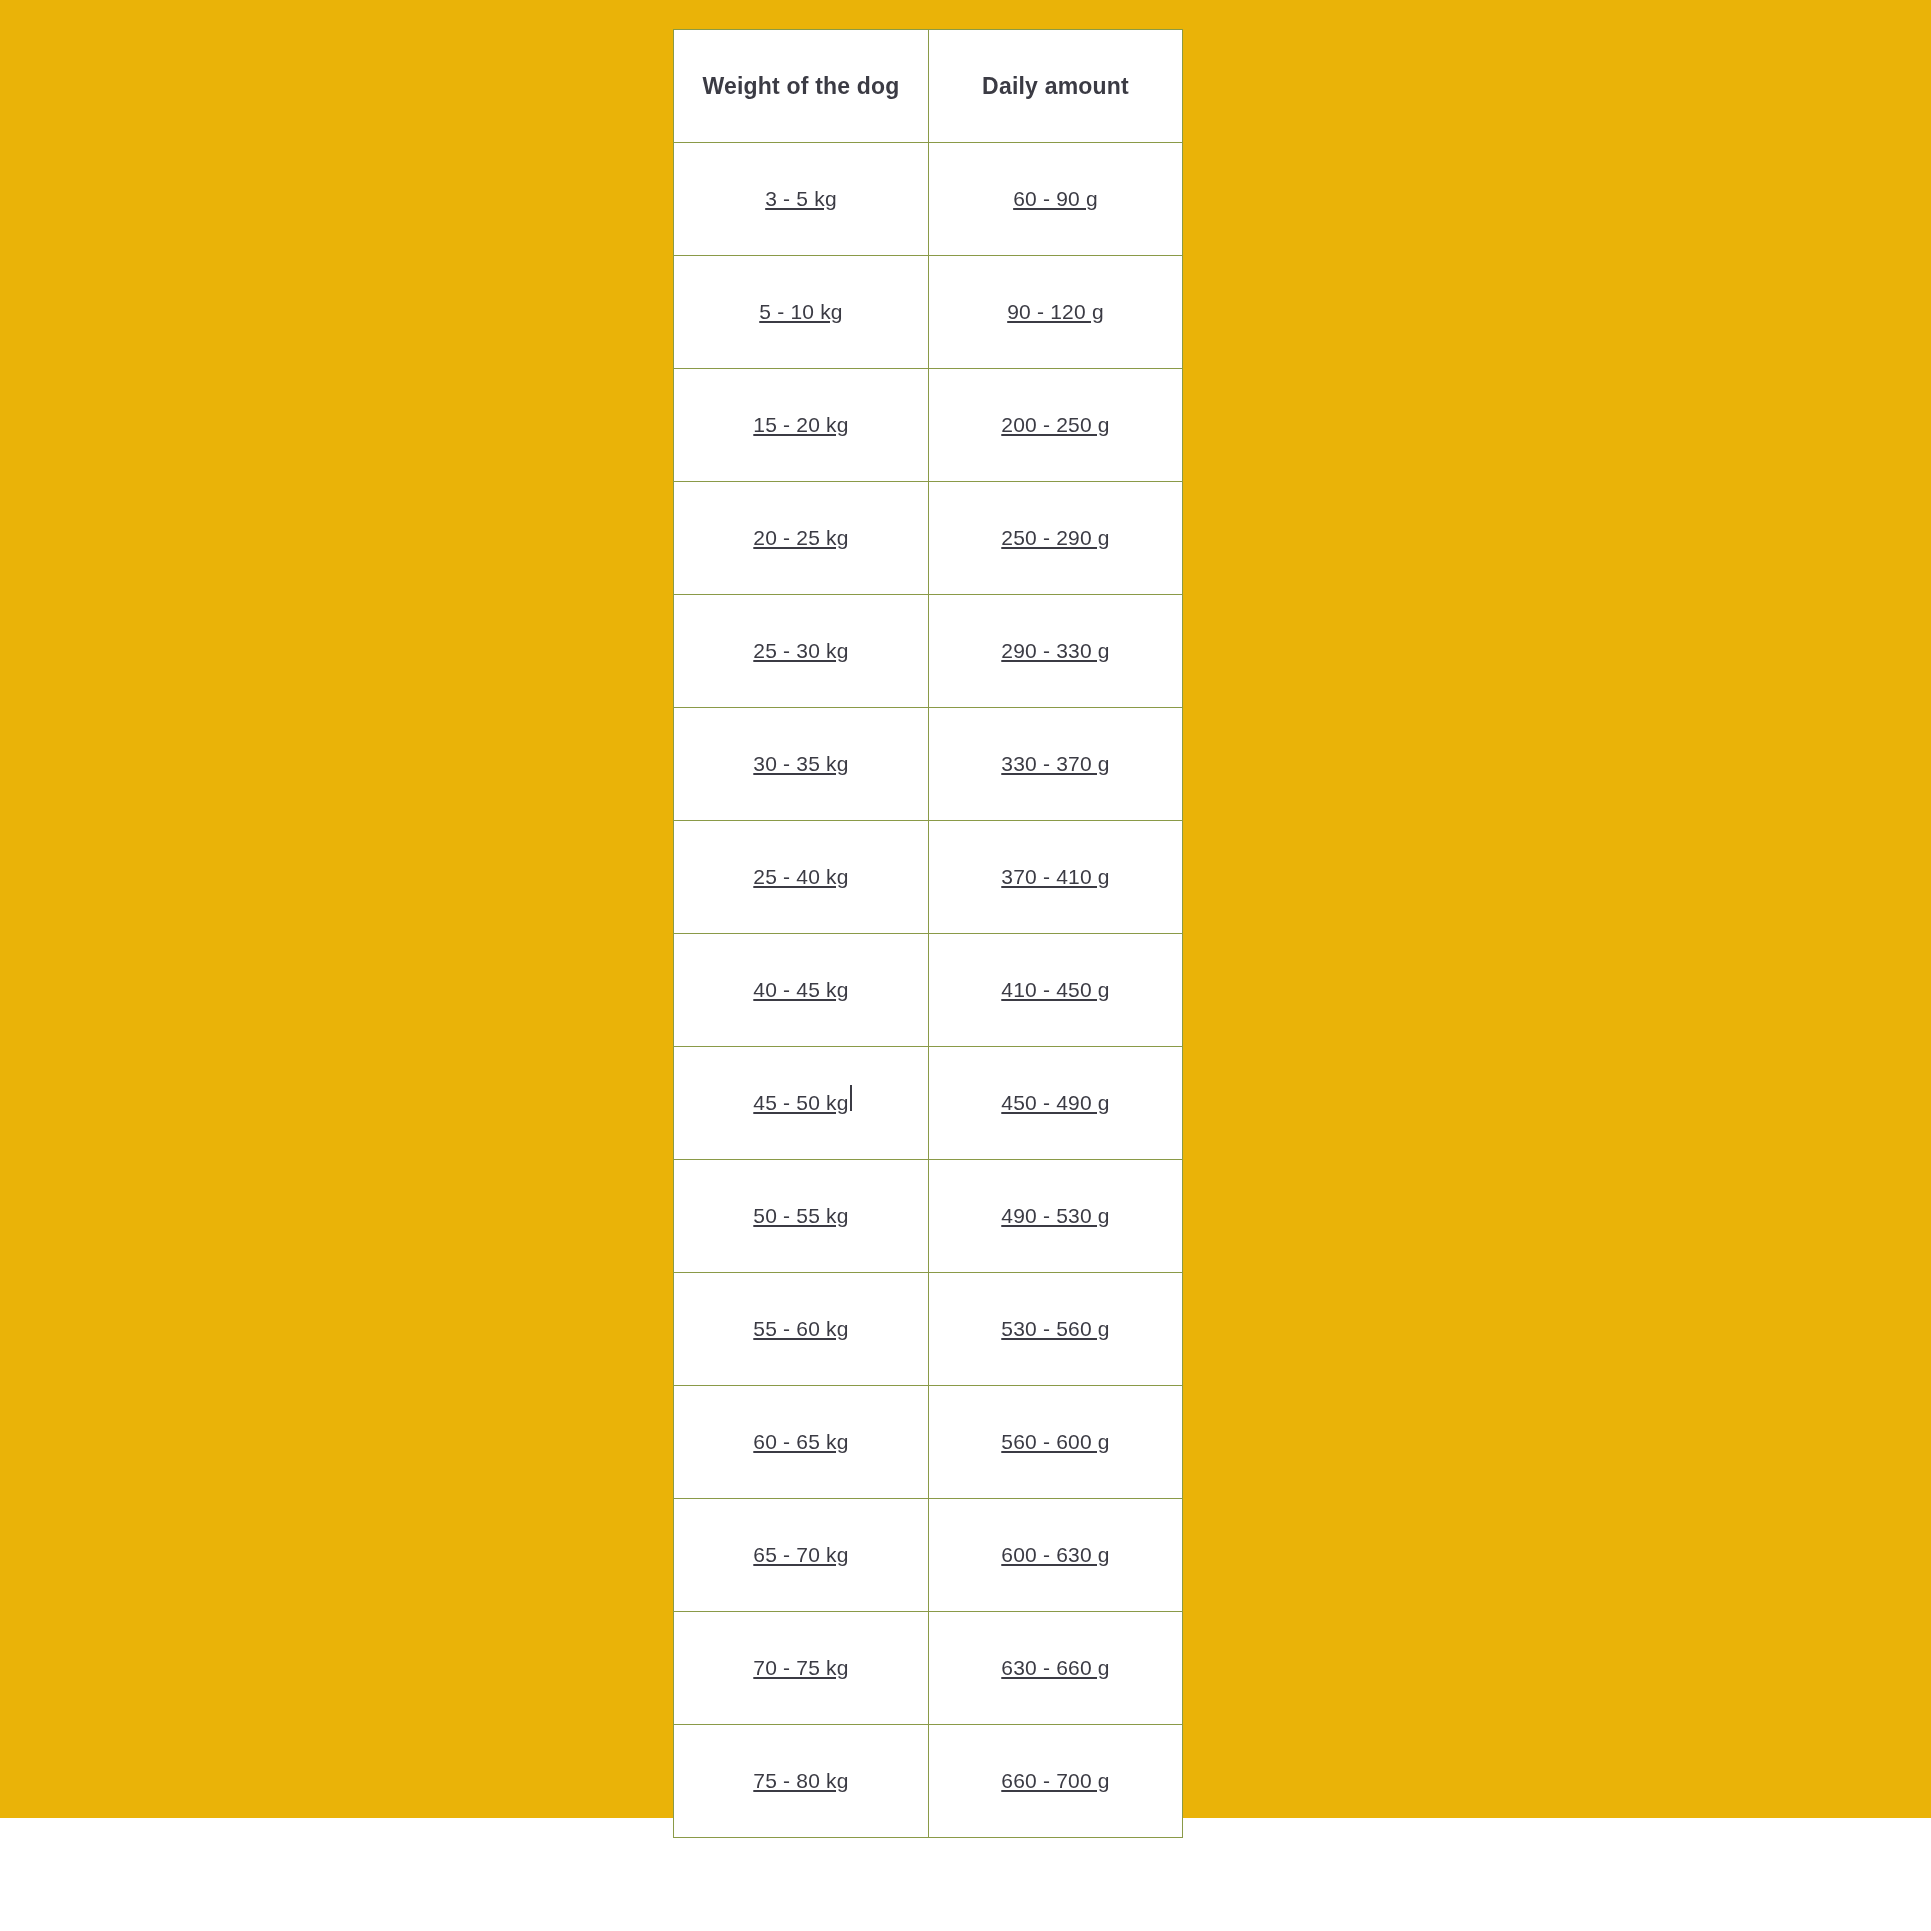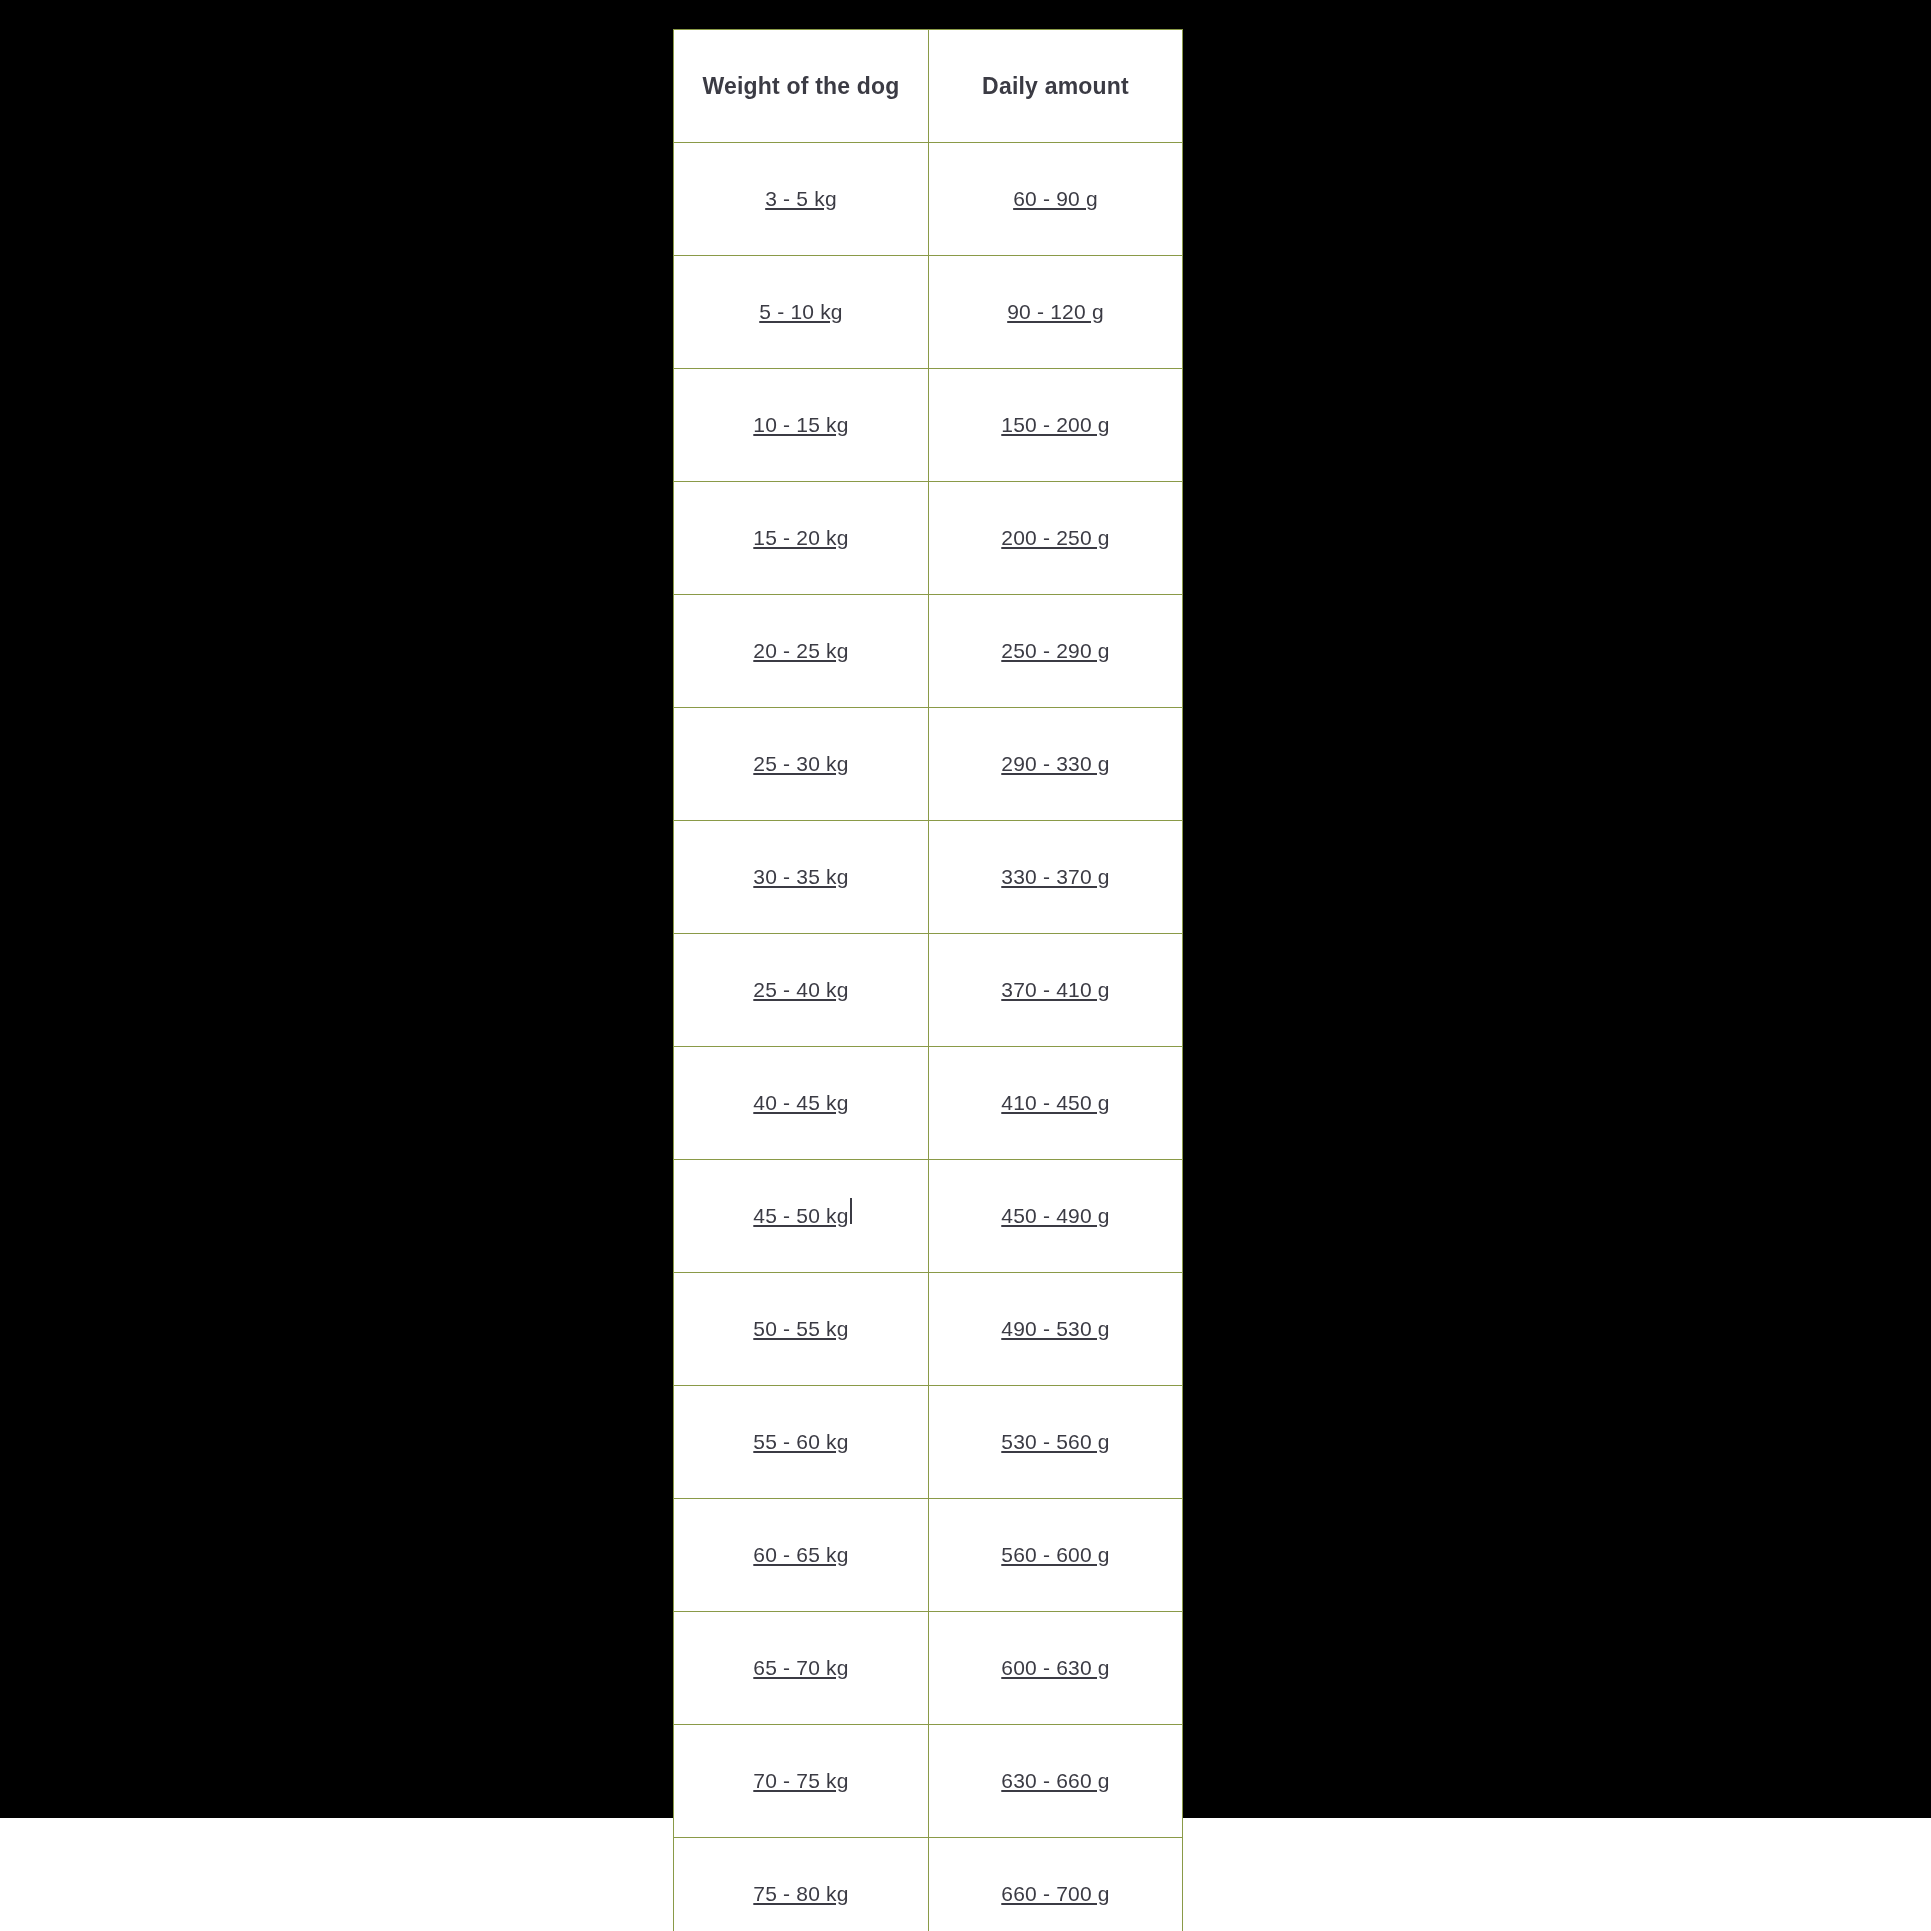--- a/index.html
+++ b/index.html
@@ -11,21 +11,21 @@
     width: 1931px;
     height: 1931px;
     font-family: "Liberation Sans", sans-serif;
     color: #3b3b44;
     overflow: hidden;
   }
   .page {
     position: relative;
     width: 1931px;
     height: 1818px;
-    background: #000000;
+    background: #eab308;
   }
   .table-wrap {
     position: absolute;
     left: 673px;
     top: 29px;
     width: 509px;
   }
   table.feeding-table {
     border-collapse: collapse;
     width: 509px;
@@ -91,24 +91,20 @@
       <tbody id="table-body">
           <tr>
             <td><span class="cell-inner">3 - 5 kg</span></td>
             <td><span class="cell-inner">60 - 90 g</span></td>
           </tr>
           <tr>
             <td><span class="cell-inner">5 - 10 kg</span></td>
             <td><span class="cell-inner">90 - 120 g</span></td>
           </tr>
           <tr>
-            <td><span class="cell-inner">10 - 15 kg</span></td>
-            <td><span class="cell-inner">150 - 200 g</span></td>
-          </tr>
-          <tr>
             <td><span class="cell-inner">15 - 20 kg</span></td>
             <td><span class="cell-inner">200 - 250 g</span></td>
           </tr>
           <tr>
             <td><span class="cell-inner">20 - 25 kg</span></td>
             <td><span class="cell-inner">250 - 290 g</span></td>
           </tr>
           <tr>
             <td><span class="cell-inner">25 - 30 kg</span></td>
             <td><span class="cell-inner">290 - 330 g</span></td>

